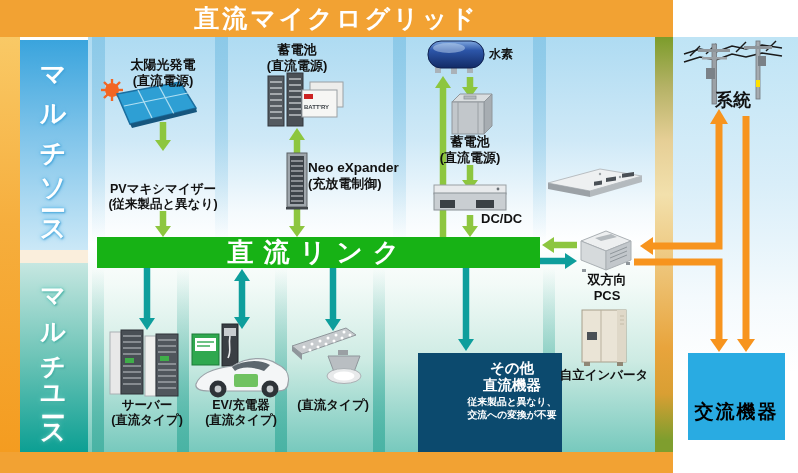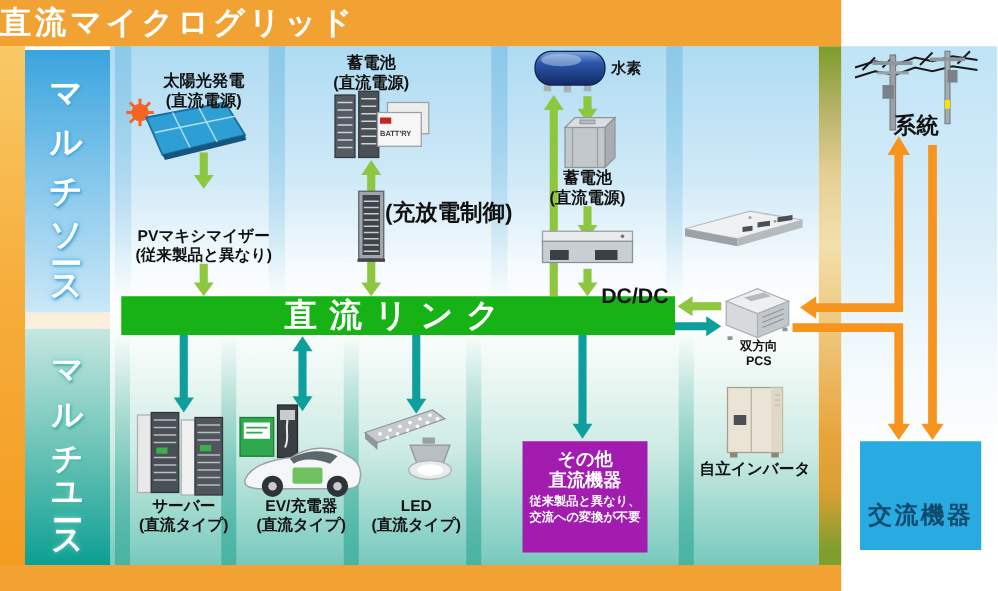--- a/index.html
+++ b/index.html
@@ -1,21 +1,21 @@
 <!DOCTYPE html>
 <html><head>
 <meta charset="utf-8">
 <style>
   html,body{margin:0;padding:0;background:#ffffff;}
   body{font-family:"Liberation Sans","DejaVu Sans",sans-serif;}
   #stage{position:relative;width:798px;height:473px;overflow:hidden;background:#ffffff;}
   .abs{position:absolute;}
   
   .top-bar{left:0;top:0;width:673px;height:37px;background:#F2A233;}
-  .title{width:100%;text-align:left;line-height:37px;color:#fff;font-size:25px;font-weight:bold;letter-spacing:3px;}
+  .title{width:100%;text-align:center;line-height:37px;color:#fff;font-size:25px;font-weight:bold;letter-spacing:3px;}
   .left-border{left:0;top:37px;width:20px;height:415px;background:linear-gradient(180deg,#F9C966 0%,#F6AE3D 45%,#F49C20 100%);}
   .panel-gap{left:20px;top:250px;width:68px;height:13px;background:#FAEEDC;}
   .bottom-bar{left:0;top:452px;width:673px;height:21px;background:#F2A233;}
   .main-bg{left:88px;top:37px;width:567px;height:415px;
     background:linear-gradient(180deg,#AEDBF2 0%,#CFE9F7 25%,#F4FAFD 42%,#FFFFFF 50%,#F2FAF7 60%,#CDEBE3 78%,#77C9BD 100%);}
   .stripe-u{top:37px;height:205px;width:13px;background:linear-gradient(180deg,#8CC9E8 0%,rgba(236,246,252,0) 100%);}
   .stripe-l{top:268px;height:184px;width:12px;background:linear-gradient(180deg,rgba(255,255,255,0) 0%,#49B3A4 100%);}
   .divider{left:655px;top:37px;width:18px;height:415px;
     background:linear-gradient(180deg,#7C9C2B 0%,#B5B266 12%,#E6CF96 25%,#F2E0AC 38%,#EDC172 58%,#E8A43C 75%,#D99F33 86%,#7F9E2E 97%);}
   .right-col{left:673px;top:37px;width:125px;height:420px;
@@ -25,25 +25,25 @@
     display:flex;align-items:flex-start;justify-content:center;}
   .panel-use{left:20px;top:263px;width:68px;height:189px;background:linear-gradient(180deg,#C6E7E1 0%,#6DC4B7 50%,#0C9F93 100%);
     display:flex;align-items:flex-start;justify-content:center;}
   .vtext{writing-mode:vertical-rl;text-orientation:upright;color:#fff;font-weight:bold;padding-top:10px;
     text-shadow:0 0 2px #5BB8E8,0 0 5px #5BB8E8,1px 1px 2px rgba(40,140,200,.8);}
   .vtext-src{font-size:26px;letter-spacing:7px;}
   .vtext-use{font-size:25px;letter-spacing:4px;text-shadow:0 0 2px #6FCEC2,0 0 5px #6FCEC2,1px 1px 2px rgba(20,140,130,.8);}
   
   .dc-link{left:97px;top:237px;width:443px;height:31px;background:#17B215;text-align:center;}
   .dc-link span{color:#fff;font-size:26px;font-weight:bold;letter-spacing:10px;line-height:31px;}
-  .other-box{left:418px;top:353px;width:100px;height:89px;background:#a21caf;color:#fff;text-align:center;}
+  .other-box{left:418px;top:353px;width:100px;height:99px;background:#0c4a6e;color:#fff;text-align:center;padding-left:44px;}
   .other-box .h{font-size:14.5px;font-weight:bold;line-height:1.2;padding-top:7px;}
   .other-box .n{font-size:9.8px;font-weight:bold;line-height:1.35;padding-top:6px;}
   .ac-box{left:688px;top:353px;width:97px;height:87px;background:#29ABE2;display:flex;align-items:center;justify-content:center;}
-  .ac-box span{color:#0c4a6e;font-size:19px;font-weight:bold;letter-spacing:2px;margin-top:31px;}
+  .ac-box span{color:#000000;font-size:19px;font-weight:bold;letter-spacing:2px;margin-top:31px;}
   
   .lbl{color:#111;font-weight:bold;font-size:12.5px;line-height:1.22;text-align:center;white-space:nowrap;}
   .lbl-l{text-align:left;}
   
   .arrows{left:0;top:0;width:798px;height:473px;pointer-events:none;}
   .dev{pointer-events:none;}
 </style>
 </head>
 <body>
 
@@ -427,48 +427,48 @@
   </div>
   <div class="abs lbl" style="left:93px;top:182px;width:140px">
     <div>PVマキシマイザー</div>
     <div>(従来製品と異なり)</div>
   </div>
   <div class="abs lbl" style="left:247px;top:42px;width:100px;font-size:13px">
     <div>蓄電池</div>
     <div>(直流電源)</div>
   </div>
   <div class="abs lbl lbl-l" style="left:308px;top:160px;width:100px;font-size:13.5px">
-    <div style="font-size:18px">(充放電制御)</div>
+    <div>Neo eXpander</div>
+    <div style="font-size:13px">(充放電制御)</div>
   </div>
   <div class="abs lbl lbl-l" style="left:489px;top:47px;font-size:12px">
     <div>水素</div>
   </div>
   <div class="abs lbl" style="left:420px;top:134px;width:100px;font-size:13px">
     <div>蓄電池</div>
     <div>(直流電源)</div>
   </div>
-  <div class="abs lbl lbl-l" style="left:481px;top:227px;font-size:17px">
+  <div class="abs lbl lbl-l" style="left:481px;top:211px;font-size:13px">
     <div>DC/DC</div>
   </div>
   <div class="abs lbl" style="left:703px;top:90px;width:60px;font-size:18px">
     <div>系統</div>
   </div>
-  <div class="abs lbl" style="left:577px;top:272px;width:60px;font-size:10px">
+  <div class="abs lbl" style="left:577px;top:272px;width:60px;font-size:13px">
     <div>双方向</div>
     <div>PCS</div>
   </div>
   <div class="abs lbl" style="left:558px;top:368px;width:92px">
     <div>自立インバータ</div>
   </div>
   <div class="abs lbl" style="left:97px;top:398px;width:100px">
     <div>サーバー</div>
     <div>(直流タイプ)</div>
   </div>
   <div class="abs lbl" style="left:191px;top:398px;width:100px">
     <div>EV/充電器</div>
     <div>(直流タイプ)</div>
   </div>
   <div class="abs lbl" style="left:283px;top:398px;width:100px">
-    <div>LED</div>
     <div>(直流タイプ)</div>
   </div>
 
 </div>
 
 </body></html>

